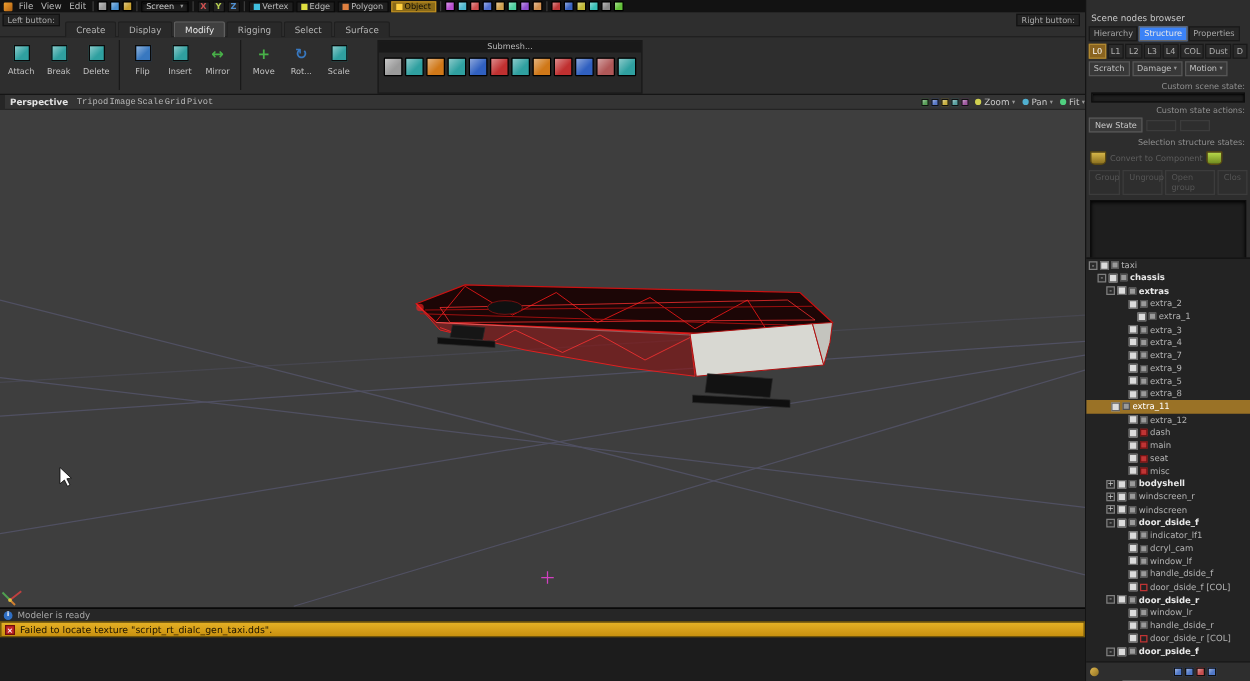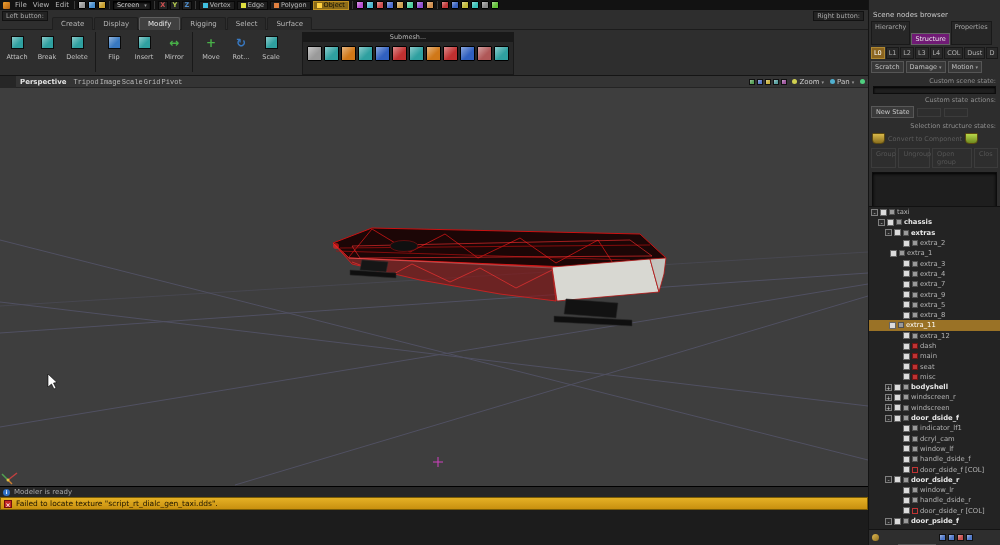--- a/index.html
+++ b/index.html
@@ -37,21 +37,21 @@
   .tool-glyph{font-size:12px;font-weight:bold;line-height:12px;}
   .cube{width:13px;height:13px;border:1px solid #0a0a0a;}
   .tool-label{font-size:6.5px;color:#c2c2c2;white-space:nowrap;}
   .tool-sep{width:1px;height:40px;background:#191919;margin:1px 3px 0;flex:none;}
   #submesh-panel{margin-left:16px;margin-top:1px;width:212px;height:43px;border:1px solid #191919;background:#272727;}
   #submesh-title{height:9px;background:#191919;font-size:6.5px;color:#b8b8b8;text-align:center;line-height:9px;}
   #submesh-icons{display:flex;gap:2px;padding:4px 4px;}
   .submesh-icon{width:15px;height:15px;border:1px solid #000;border-radius:1px;flex:none;}
 
   
-  #vp-header{position:absolute;left:16px;top:76px;width:868px;height:12px;background:#343434;border-bottom:1px solid #242424;display:flex;align-items:center;font-size:7px;gap:7px;padding:0 4px;}
+  #vp-header{position:absolute;left:4px;top:76px;width:868px;height:12px;background:#343434;border-bottom:1px solid #242424;display:flex;align-items:center;font-size:7px;gap:7px;padding:0 4px;}
   #vp-label{font-weight:bold;color:#e2e2e2;}
   #viewport-menu{display:flex;gap:1px;font-family:Liberation Mono, monospace;}
   .vp-menu-item{color:#b8b8b8;}
   #vp-right{margin-left:auto;display:flex;align-items:center;gap:5px;}
   #vp-chips{display:flex;gap:2px;}
   .vp-chip{width:6px;height:6px;border:1px solid #101010;flex:none;}
   .nav-ctrl{display:flex;align-items:center;gap:2px;color:#cacaca;}
   .nav-dot{width:5px;height:5px;border-radius:50%;flex:none;}
   .caret{font-size:5px;color:#999;}
 
@@ -63,21 +63,21 @@
   .info-icon{width:7px;height:7px;border-radius:50%;background:#2f6fc4;color:#fff;font-size:5px;line-height:7px;text-align:center;font-weight:bold;flex:none;}
   #status2{position:absolute;left:0;top:497px;width:868px;height:13px;background:linear-gradient(#e5b125,#c8900f);border:1px solid #7a5c06;display:flex;align-items:center;gap:4px;padding:0 3px;font-size:7.5px;color:#1c1400;}
   .error-icon{width:8px;height:8px;background:#c62828;border:1px solid #6e0e0e;color:#fff;font-size:6px;line-height:7px;text-align:center;font-weight:bold;flex:none;}
   #bottom-left-fill{position:absolute;left:0;top:510px;width:868px;height:35px;background:#1c1c1c;}
 
   
   #right-panel{position:absolute;left:868px;top:0;width:132px;height:545px;background:#2d2d2d;border-left:1px solid #141414;font-size:6.5px;}
   #rp-title{padding:11px 4px 2px;color:#c8c8c8;font-size:7px;}
   #rp-tabs{display:flex;padding:0 2px;gap:1px;}
   .rp-tab{padding:1px 3px;background:#272727;border:1px solid #191919;color:#a8a8a8;}
-  .rp-tab.active{background:#701a75;border-color:#646464;color:#e8e8e8;margin-top:12px;}
+  .rp-tab.active{background:#3b82f6;border-color:#646464;color:#e8e8e8;}
   #lod-tabs{display:flex;padding:2px 2px 0;gap:1px;}
   .lod-tab{padding:1px 2px;min-width:12px;text-align:center;background:#2a2a2a;border:1px solid #191919;color:#b0b0b0;}
   .lod-tab.active{background:#8a6420;color:#fff;border-color:#b08830;}
   #variant-row{display:flex;gap:2px;padding:2px;}
   .variant-btn{padding:1px 3px;background:#383838;border:1px solid #565656;color:#c0c0c0;display:flex;gap:2px;align-items:center;}
   .rp-label{text-align:right;color:#8f8f8f;padding:2px 4px 0;}
   .rp-combo{margin:1px 4px 0;height:8px;background:#1f1f1f;border:1px solid #0d0d0d;box-shadow:inset 0 1px 2px #000;}
   #new-state-row{display:flex;gap:3px;padding:2px;align-items:center;}
   .rp-btn{padding:1px 4px;background:#3a3a3a;border:1px solid #585858;color:#c8c8c8;}
   .rp-btn.disabled{background:#2e2e2e;border-color:#3c3c3c;color:#555;min-width:24px;height:9px;}
@@ -430,21 +430,21 @@
         <span class="checkbox"></span>
         <span class="node-icon mesh"></span>
         <span class="tree-label bold">extras</span>
       </div>
       <div class="tree-row" style="padding-left: 23px;">
         <span class="exp-space"></span>
         <span class="checkbox"></span>
         <span class="node-icon mesh"></span>
         <span class="tree-label">extra_2</span>
       </div>
-      <div class="tree-row" style="padding-left: 10px; align-items: center;">
+      <div class="tree-row" style="padding-left: 30px; align-items: center;">
         <span class="exp-space"></span>
         <span class="checkbox"></span>
         <span class="node-icon mesh"></span>
         <span class="tree-label">extra_1</span>
       </div>
       <div class="tree-row" style="padding-left: 23px;">
         <span class="exp-space"></span>
         <span class="checkbox"></span>
         <span class="node-icon mesh"></span>
         <span class="tree-label">extra_3</span>

